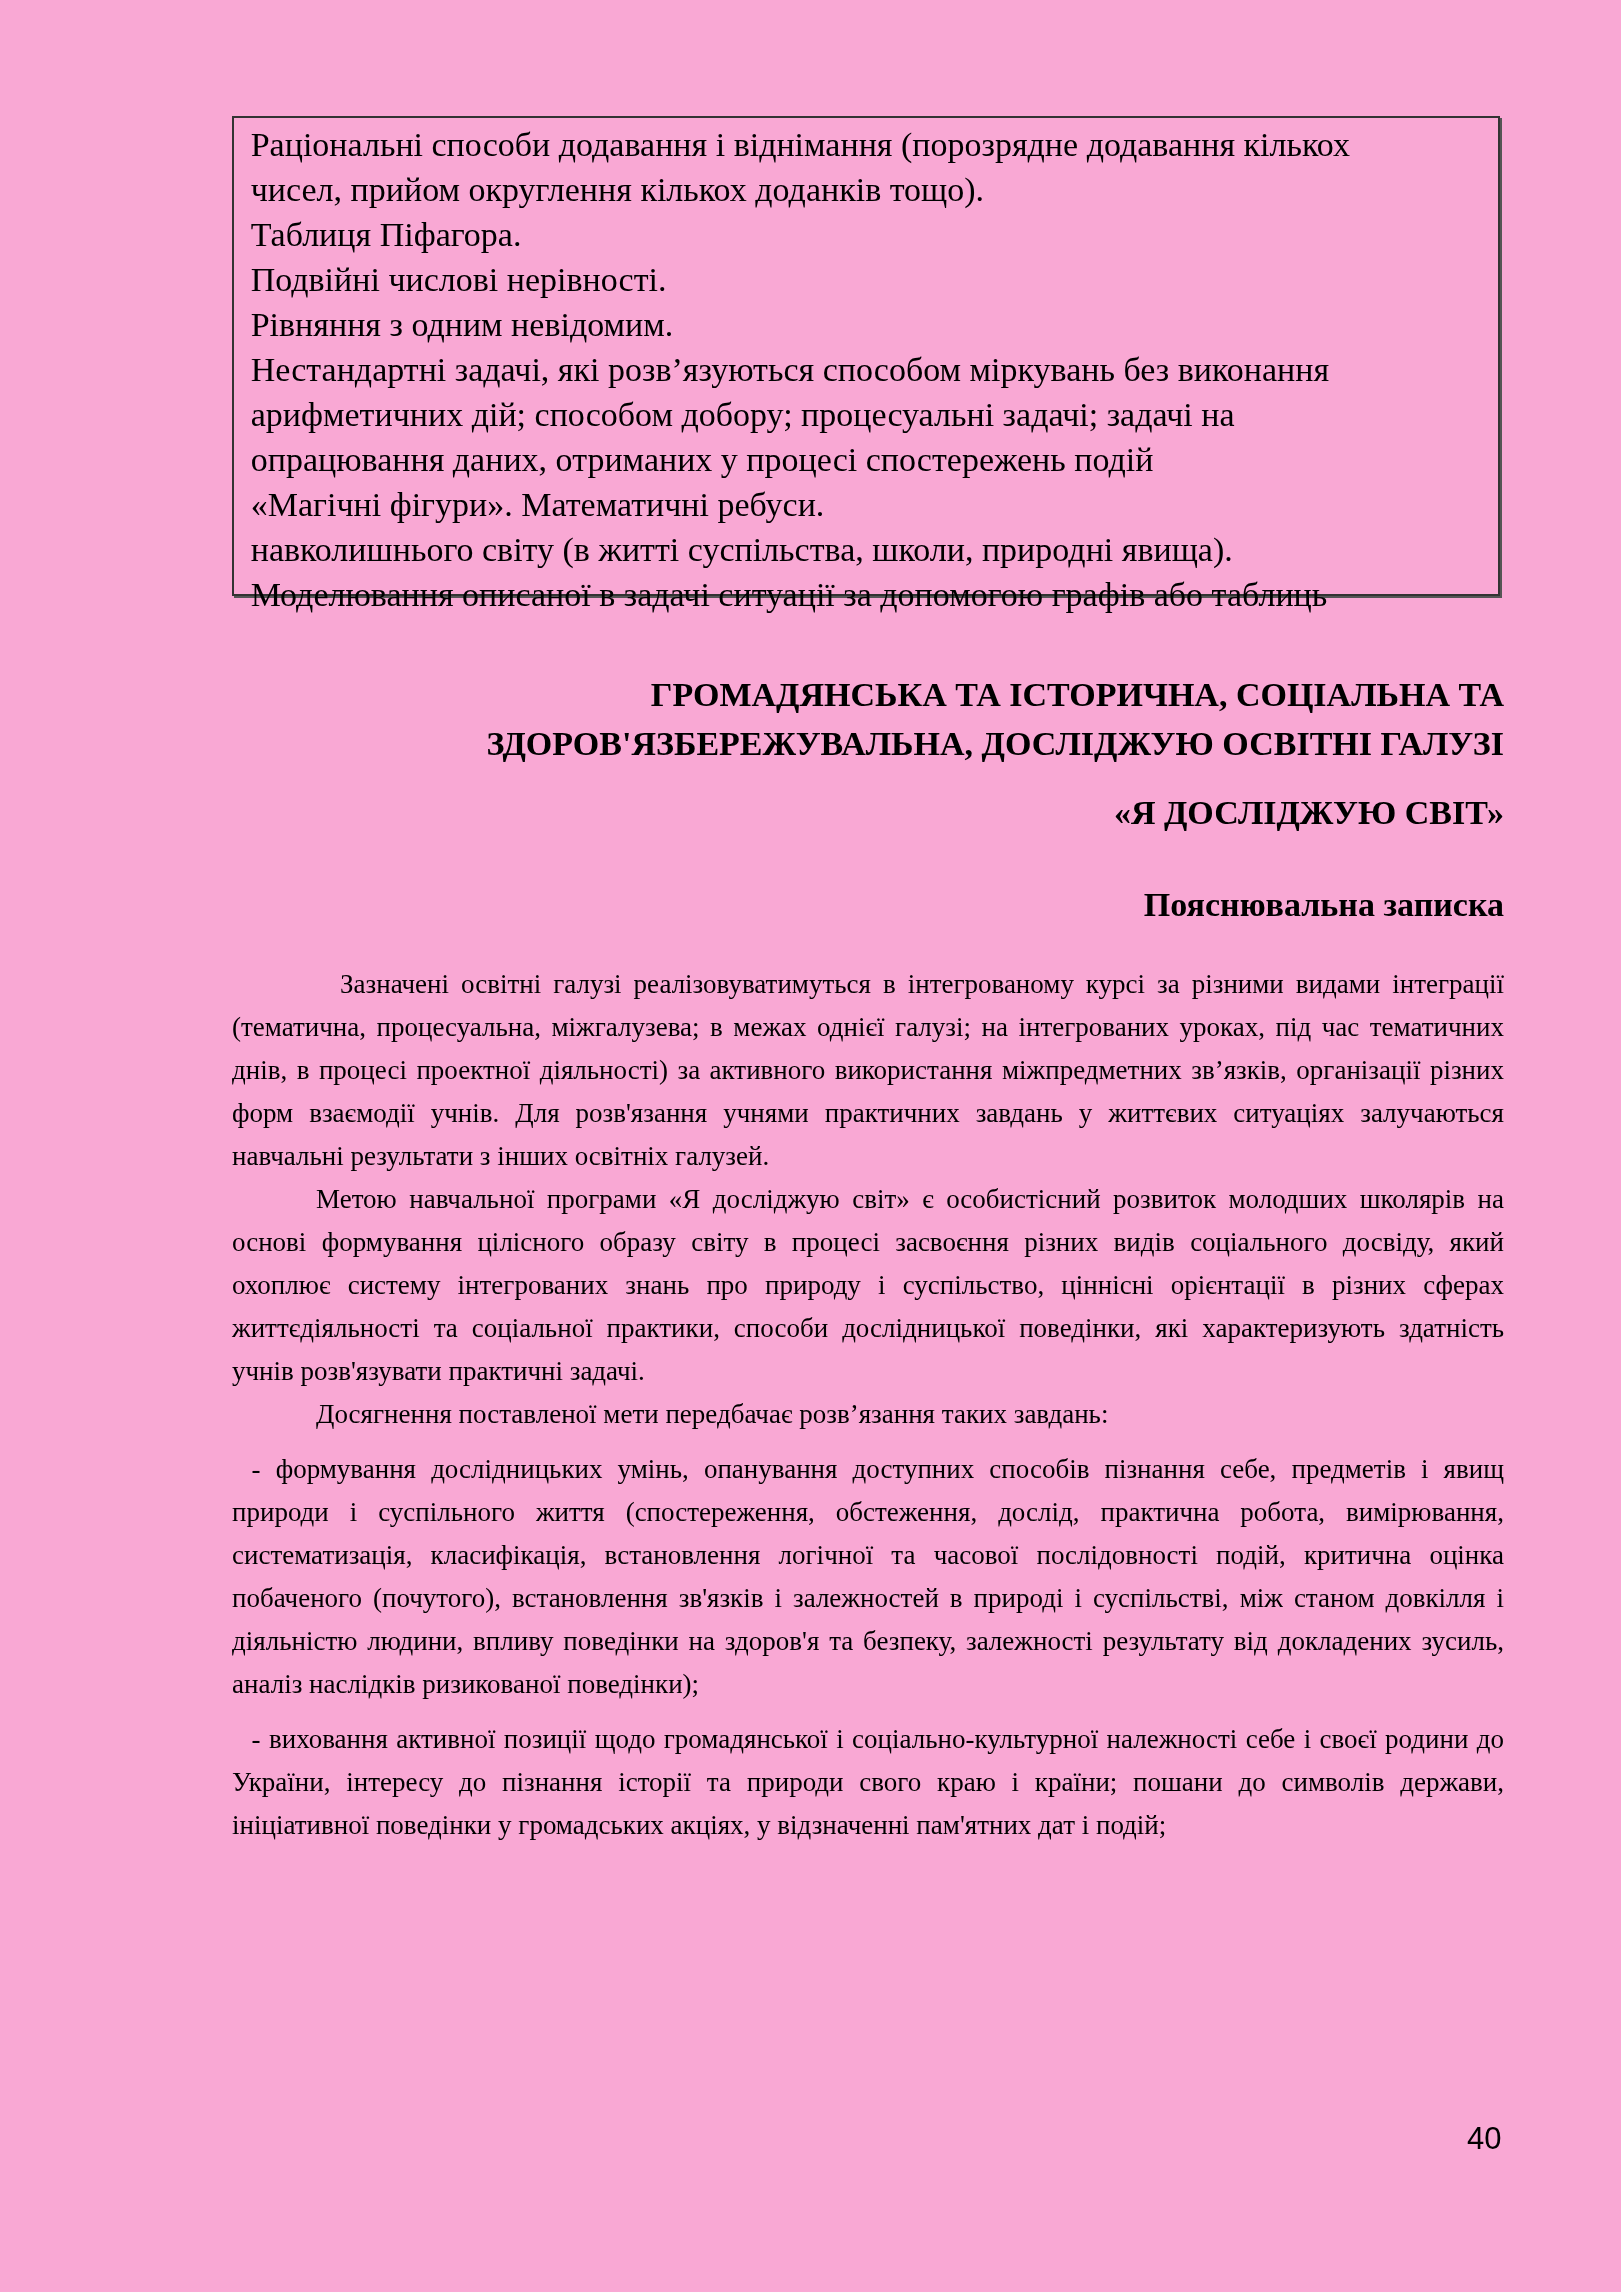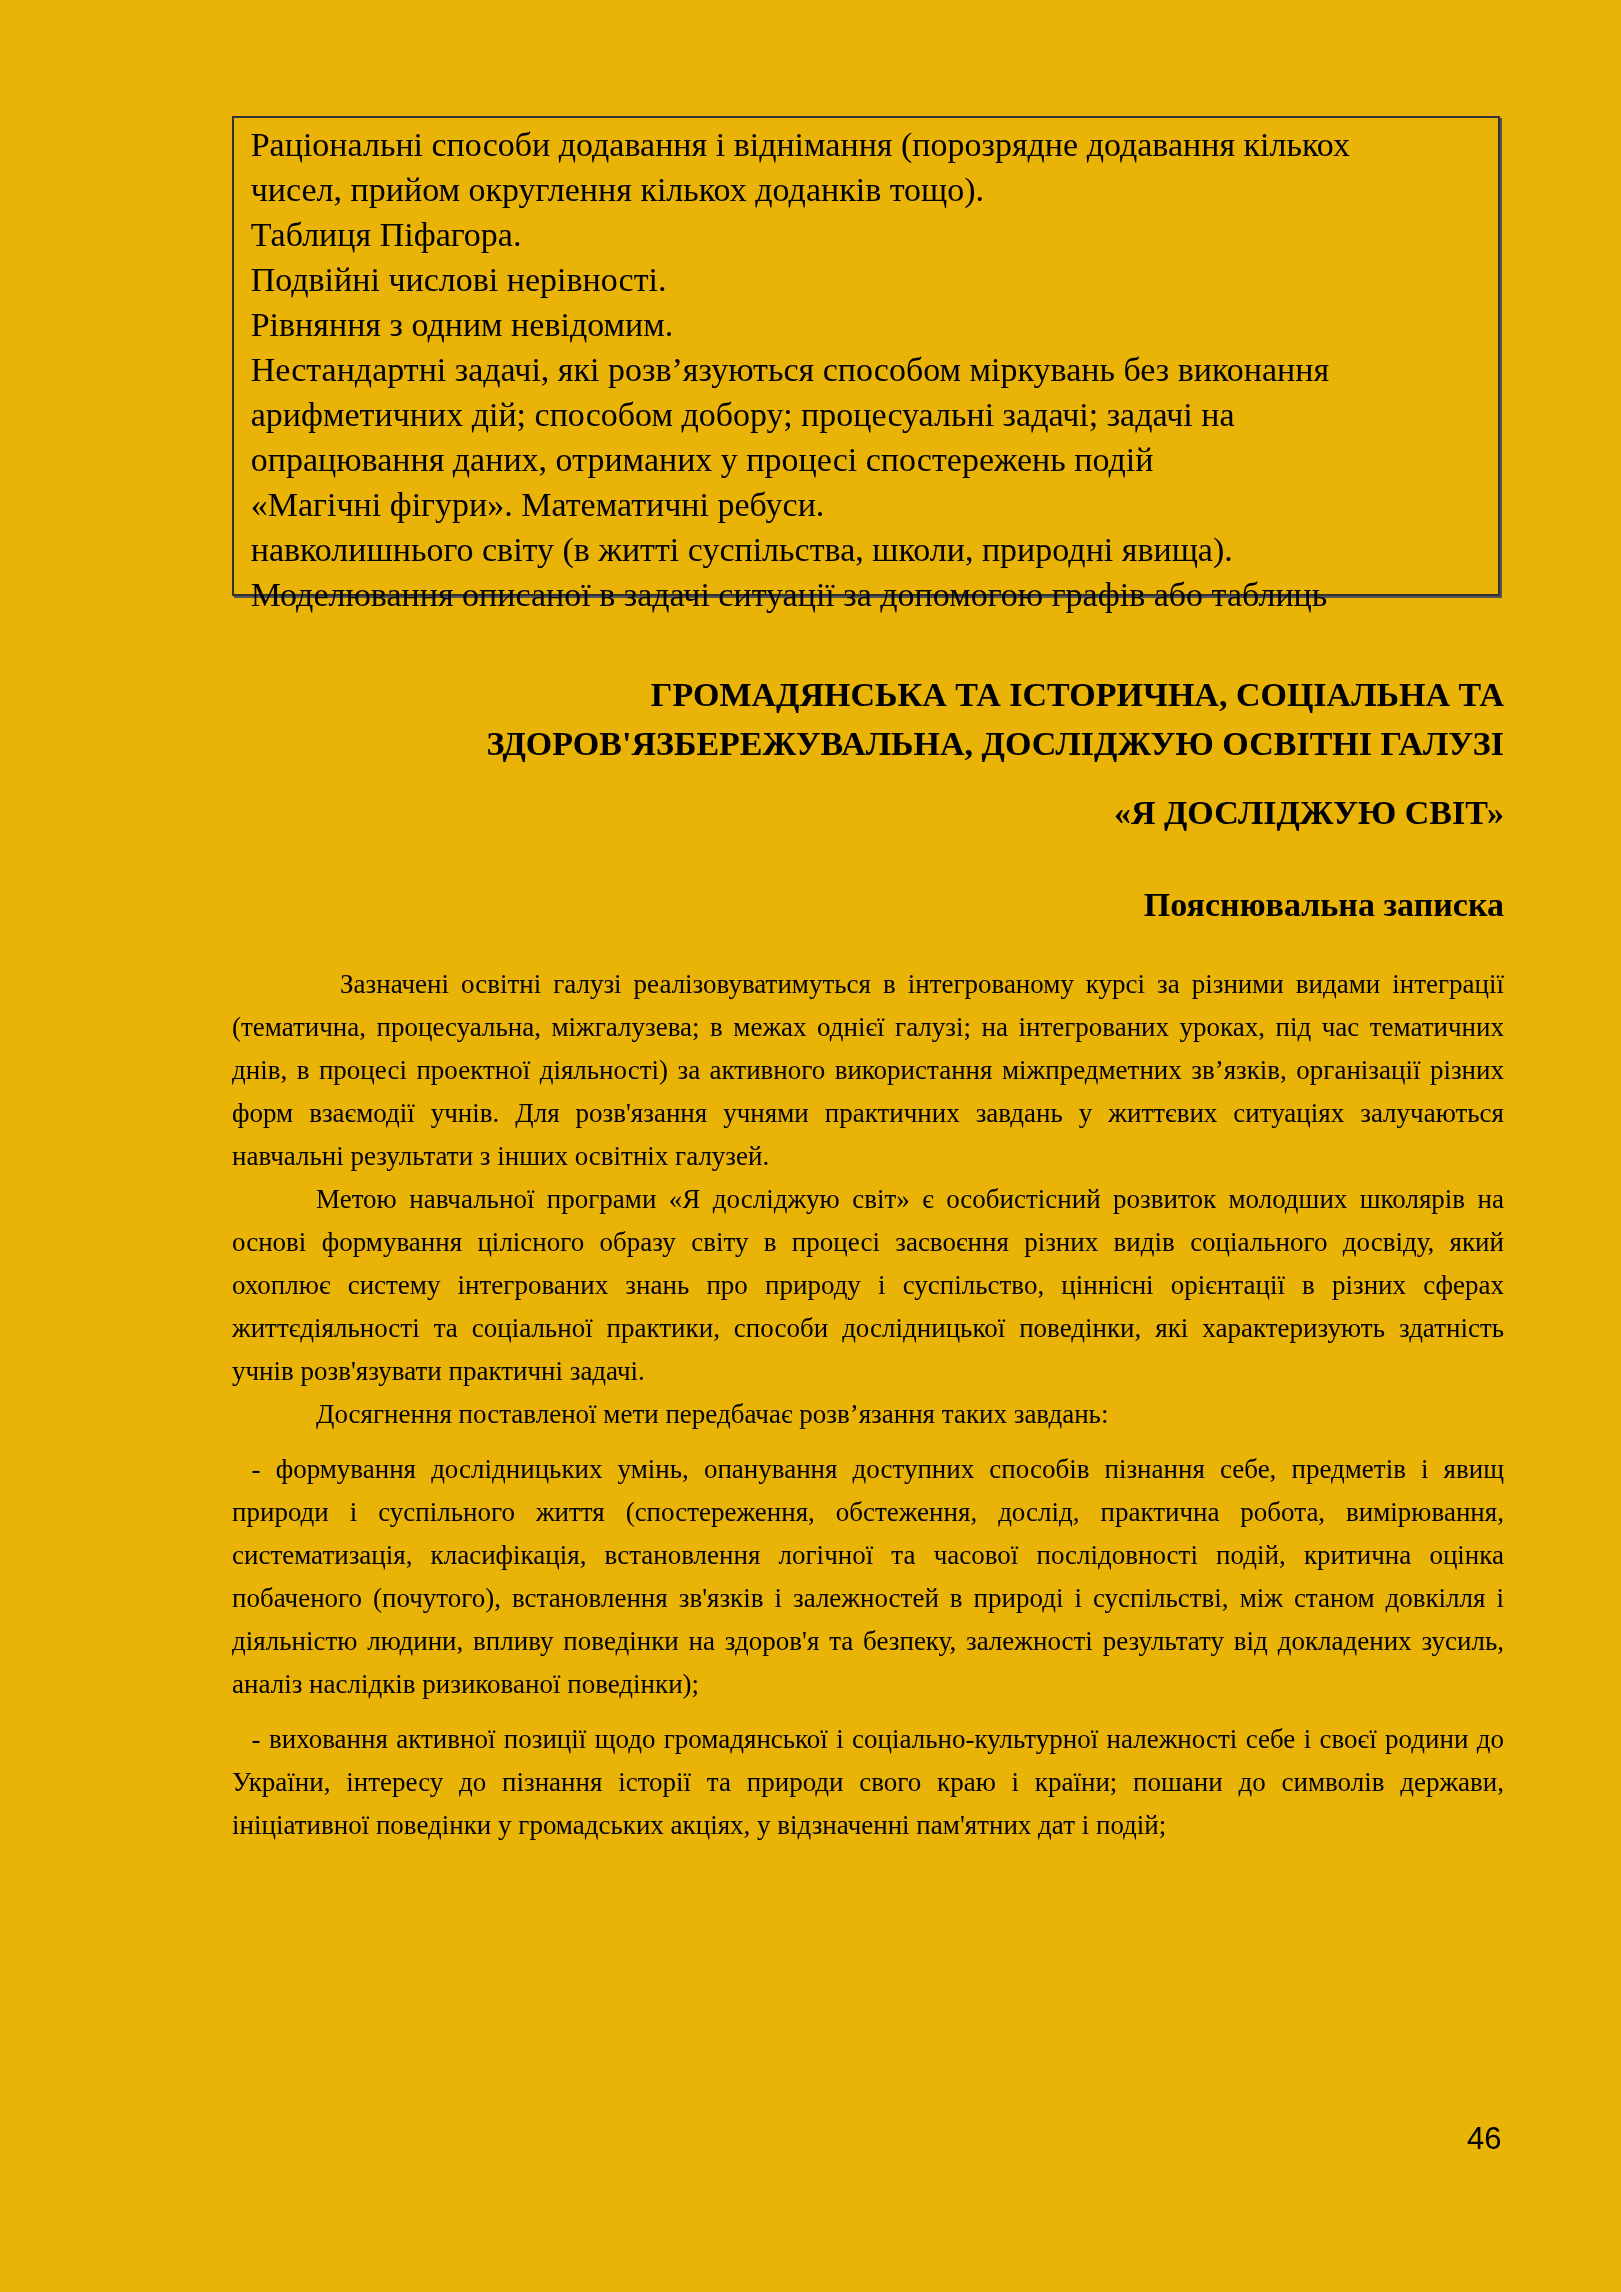--- a/index.html
+++ b/index.html
@@ -1,17 +1,17 @@
 <!DOCTYPE html>
 <html><head>
   <meta charset="utf-8">
   <style>
     html, body { margin: 0; padding: 0; background: #ffffff; }
     body { width: 1621px; height: 2293px; position: relative; overflow: hidden; }
-    .page { position: absolute; left: 0; top: 0; width: 1621px; height: 2293px; background: #eab308; color: #000; font-family: "Liberation Serif", serif; }
+    .page { position: absolute; left: 0; top: 0; width: 1621px; height: 2293px; background: #f9a8d4; color: #000; font-family: "Liberation Serif", serif; }
     .box {
       position: absolute; left: 232px; top: 116px; width: 1268px; height: 480px;
       border: 2px solid #333; box-shadow: 2px 2px 0 #555;
       padding: 0 0 0 16.7px; box-sizing: border-box;
     }
     .box .line { font-size: 34px; line-height: 45px; white-space: nowrap; }
     .box .line:first-child { margin-top: 3.9px; }
     .heading { position: absolute; left: 232px; width: 1272px; text-align: right; font-weight: bold; font-size: 34px; line-height: 49px; }
     .h1 { top: 670px; }
     .h2 { top: 788px; }
@@ -51,15 +51,15 @@
   <div class="heading h3">Пояснювальна записка</div>
 
   <div class="body-text">
     <p class="p indent">Зазначені освітні галузі реалізовуватимуться в інтегрованому курсі за різними видами інтеграції (тематична, процесуальна, міжгалузева; в межах однієї галузі; на інтегрованих уроках, під час тематичних днів, в процесі проектної діяльності) за активного використання міжпредметних зв’язків, організації різних форм взаємодії учнів. Для розв'язання учнями практичних завдань у життєвих ситуаціях залучаються навчальні результати з інших освітніх галузей.</p>
     <p class="p indent-big"><b>Метою</b><span> навчальної програми «Я досліджую світ» є особистісний розвиток молодших школярів на основі формування цілісного образу світу в процесі засвоєння різних видів соціального досвіду, який охоплює систему інтегрованих знань про природу і суспільство, ціннісні орієнтації в різних сферах життєдіяльності та соціальної практики, способи дослідницької поведінки, які характеризують здатність учнів розв'язувати практичні задачі.</span></p>
     <p class="p indent-big"><span>Досягнення поставленої мети передбачає розв’язання таких </span><b>завдань</b><span>:</span></p>
     <p class="p dash-item">- формування дослідницьких умінь, опанування доступних способів пізнання себе, предметів і явищ природи і суспільного життя (спостереження, обстеження, дослід, практична робота, вимірювання, систематизація, класифікація, встановлення логічної та часової послідовності подій, критична оцінка побаченого (почутого), встановлення зв'язків і залежностей в природі і суспільстві, між станом довкілля і діяльністю людини, впливу поведінки на здоров'я та безпеку, залежності результату від докладених зусиль, аналіз наслідків ризикованої поведінки);</p>
     <p class="p dash-item">-  виховання активної позиції щодо громадянської і соціально-культурної належності себе і своєї родини до України, інтересу до пізнання історії та природи свого краю і країни; пошани до символів держави, ініціативної поведінки у громадських акціях, у відзначенні пам'ятних дат і подій;</p>
   </div>
 
-  <div class="page-number">46</div>
+  <div class="page-number">40</div>
 </div>
 
 
 </body></html>

